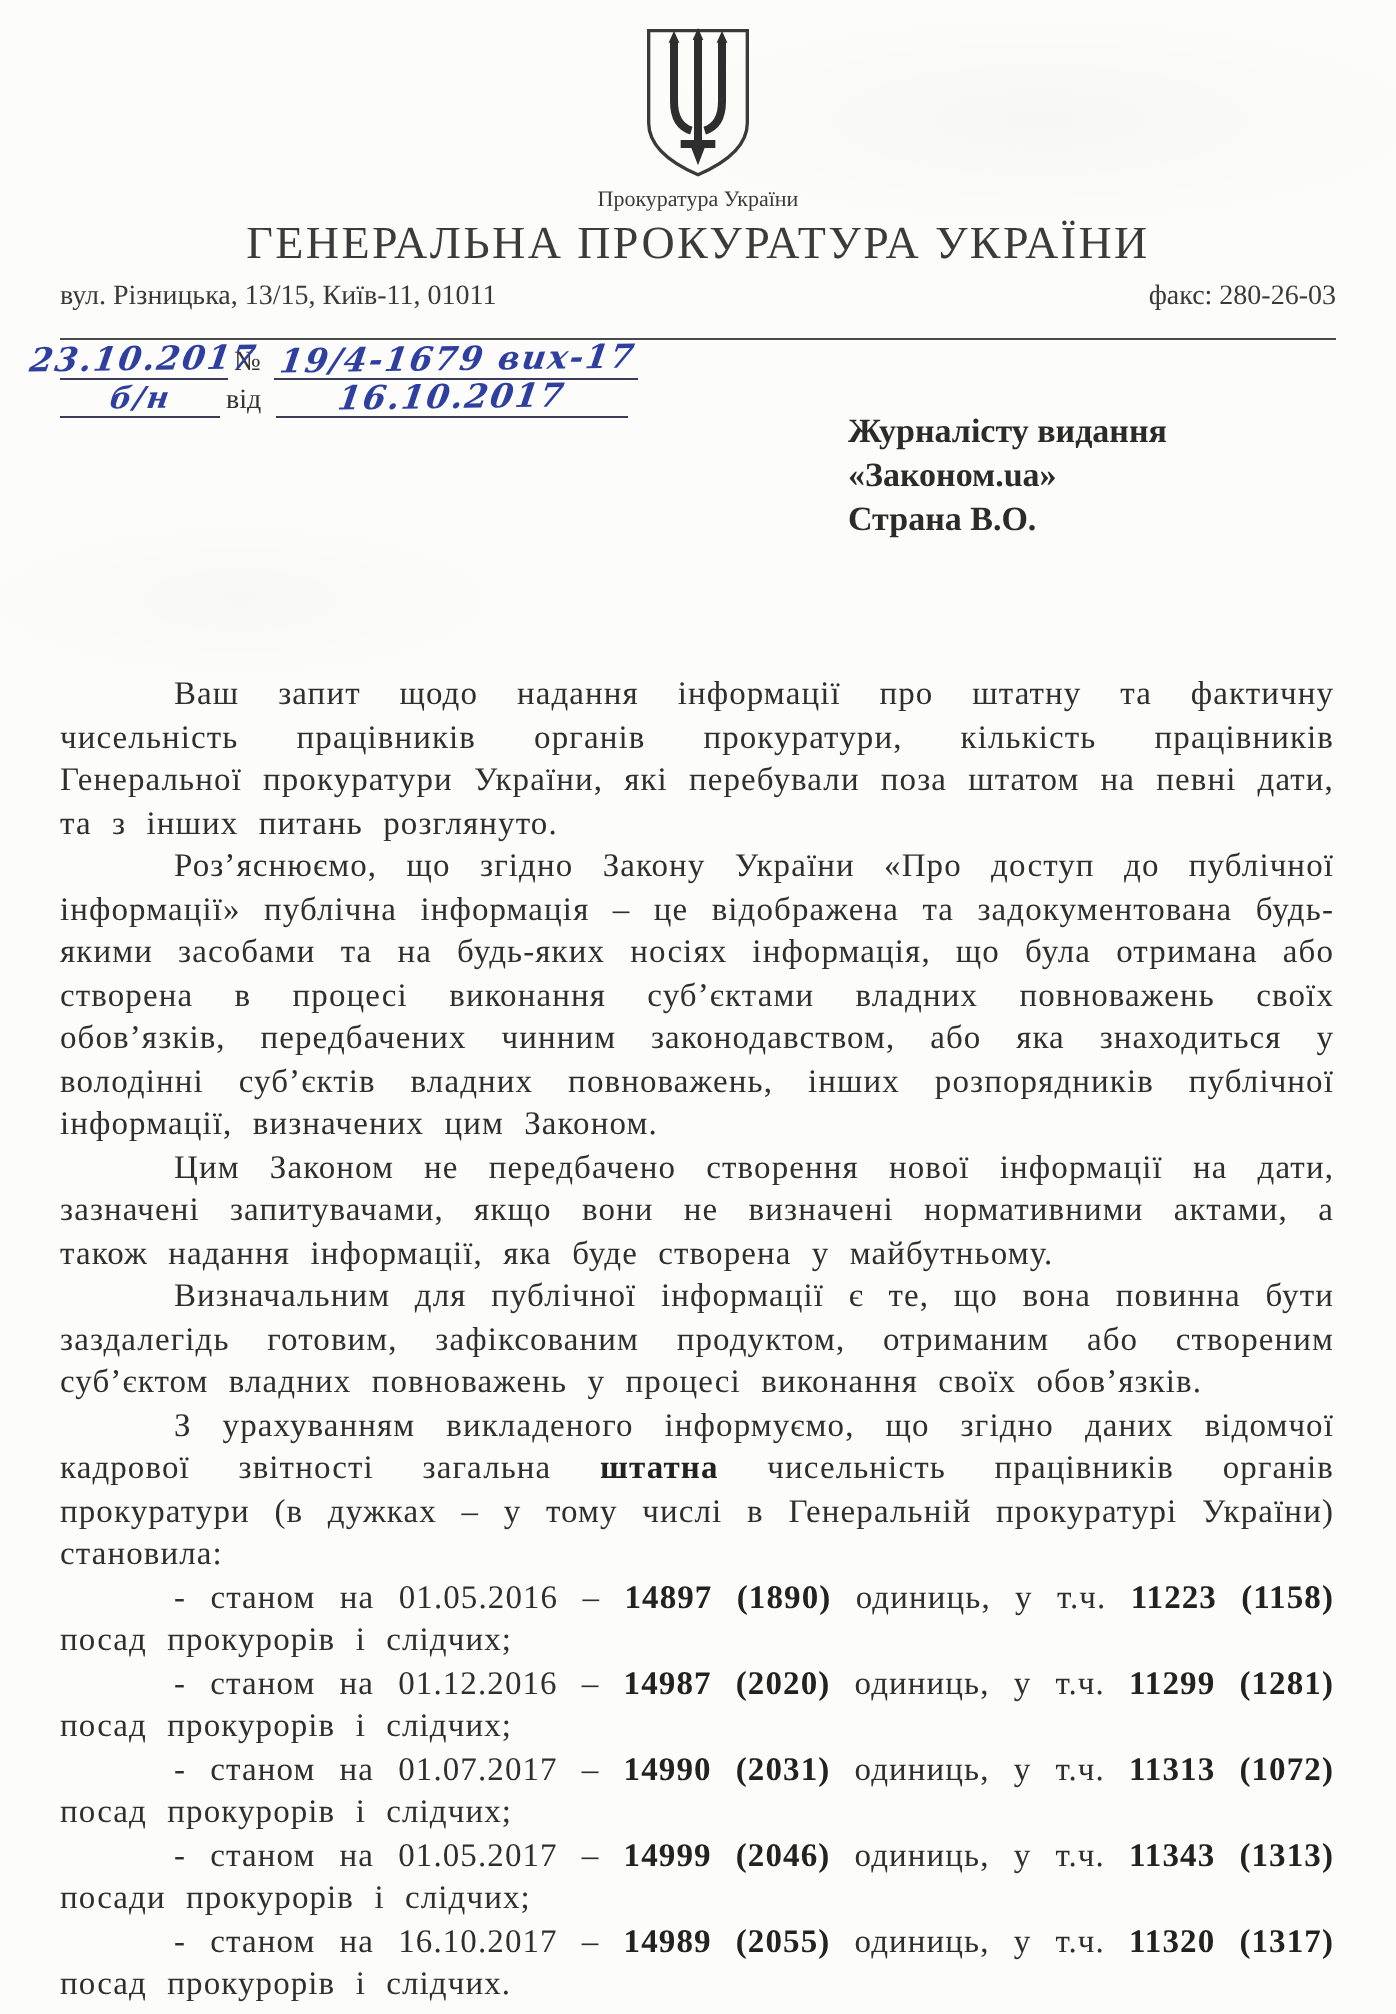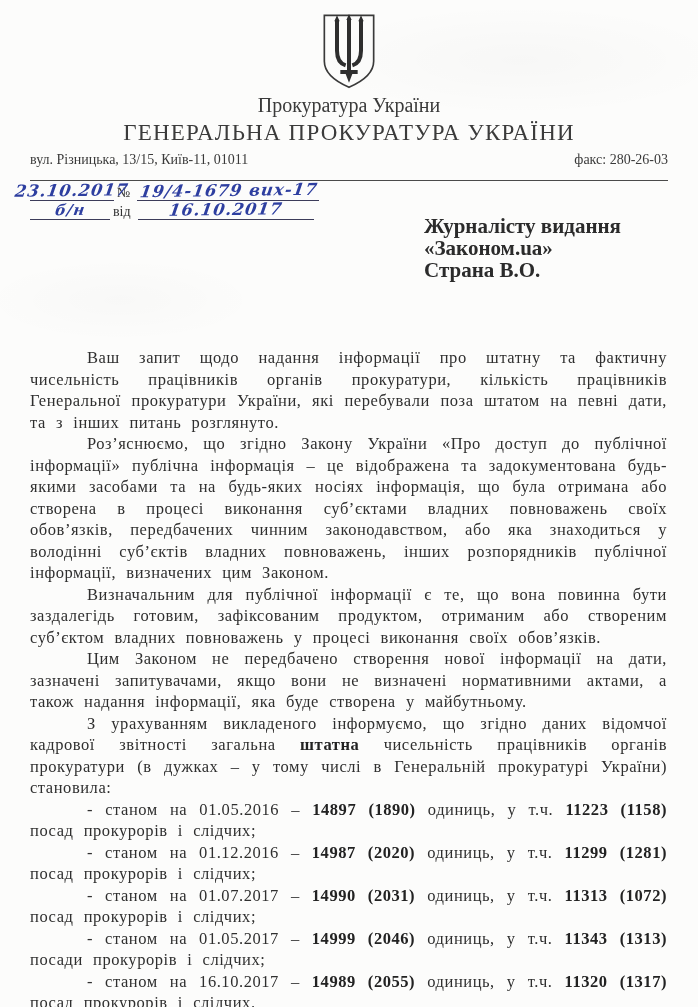--- a/index.html
+++ b/index.html
@@ -10,21 +10,21 @@
     background:
       radial-gradient(ellipse 300px 80px at 520px 60px, rgba(0,0,0,0.02), transparent 70%),
       radial-gradient(ellipse 200px 60px at 120px 300px, rgba(0,0,0,0.015), transparent 70%),
       #fcfcfb;
     overflow:hidden;
     font-family:"Liberation Serif", serif;
     color:#2e2e2e;
   }
   .letterhead{ text-align:center; padding-top:12px; }
   .emblem{ display:block; margin:0 auto; }
-  .org-small{ font-size:20px; margin-top:2px; color:#3a3a3a; }
+  .org-small{ font-size:11px; margin-top:2px; color:#3a3a3a; }
   .org-title{ font-size:23px; letter-spacing:1.2px; margin-top:3px; color:#3b3b3b; white-space:nowrap; }
   .addr-row{
     display:flex; justify-content:space-between; align-items:flex-end;
     margin:6px 30px 0 30px; font-size:14px; color:#3a3a3a;
   }
   .separator{ border:none; border-top:1.6px solid #4a4a4a; margin:12px 30px 0 30px; }
 
   
   .ref-block{ margin:1px 0 0 30px; width:300px; }
   .ref-row{ display:flex; align-items:flex-end; height:19px; }
@@ -40,21 +40,21 @@
     color:var(--ink, #2e3fa0);
     font-size:16.5px; letter-spacing:1px; white-space:nowrap;
     transform:skewX(-9deg) rotate(-0.8deg);
     display:inline-block; line-height:1;
     padding-bottom:1px;
   }
   .hand.small{ font-size:15px; }
 
   .recipient{
     margin:-4px 0 0 424px;
-    font-size:21px; font-weight:bold; line-height:21.8px; color:#2b2b2b;
+    font-size:17px; font-weight:bold; line-height:21.8px; color:#2b2b2b;
     width:240px;
   }
 
   .body-text{
     margin:66px 31px 0 30px;
     font-size:16.5px; line-height:21.5px;
     text-align:justify;
     letter-spacing:0.55px; word-spacing:5.5px;
     color:#2f2f2f;
   }
@@ -111,22 +111,22 @@
 
   <div class="recipient">
     <div>Журналісту видання</div>
     <div>«Законом.ua»</div>
     <div>Страна В.О.</div>
   </div>
 
   <div class="body-text">
       <p><span>Ваш запит щодо надання інформації про штатну та фактичну чисельність працівників органів прокуратури, кількість працівників Генеральної прокуратури України, які перебували поза штатом на певні дати, та з інших питань розглянуто.</span></p>
       <p><span>Роз’яснюємо, що згідно Закону України «Про доступ до публічної інформації» публічна інформація – це відображена та задокументована будь-якими засобами та на будь-яких носіях інформація, що була отримана або створена в процесі виконання суб’єктами владних повноважень своїх обов’язків, передбачених чинним законодавством, або яка знаходиться у володінні суб’єктів владних повноважень, інших розпорядників публічної інформації, визначених цим Законом.</span></p>
+      <p><span>Цим Законом не передбачено створення нової інформації на дати, зазначені запитувачами, якщо вони не визначені нормативними актами, а також надання інформації, яка буде створена у майбутньому.</span></p>
       <p><span>Визначальним для публічної інформації є те, що вона повинна бути заздалегідь готовим, зафіксованим продуктом, отриманим або створеним суб’єктом владних повноважень у процесі виконання своїх обов’язків.</span></p>
-      <p><span>Цим Законом не передбачено створення нової інформації на дати, зазначені запитувачами, якщо вони не визначені нормативними актами, а також надання інформації, яка буде створена у майбутньому.</span></p>
       <p><span>З урахуванням викладеного інформуємо, що згідно даних відомчої кадрової звітності загальна </span><span class="bold">штатна</span><span> чисельність працівників органів прокуратури (в дужках – у тому числі в Генеральній прокуратурі України) становила:</span></p>
       <p><span>- станом на 01.05.2016 – </span><span class="bold">14897 (1890)</span><span> одиниць, у т.ч. </span><span class="bold">11223 (1158)</span><span> посад прокурорів і слідчих;</span></p>
       <p><span>- станом на 01.12.2016 – </span><span class="bold">14987 (2020)</span><span> одиниць, у т.ч. </span><span class="bold">11299 (1281)</span><span> посад прокурорів і слідчих;</span></p>
       <p><span>- станом на 01.07.2017 – </span><span class="bold">14990 (2031)</span><span> одиниць, у т.ч. </span><span class="bold">11313 (1072)</span><span> посад прокурорів і слідчих;</span></p>
       <p><span>- станом на 01.05.2017 – </span><span class="bold">14999 (2046)</span><span> одиниць, у т.ч. </span><span class="bold">11343 (1313)</span><span> посади прокурорів і слідчих;</span></p>
       <p><span>- станом на 16.10.2017 – </span><span class="bold">14989 (2055)</span><span> одиниць, у т.ч. </span><span class="bold">11320 (1317)</span><span> посад прокурорів і слідчих.</span></p>
     </div>
 
 </div>
 

